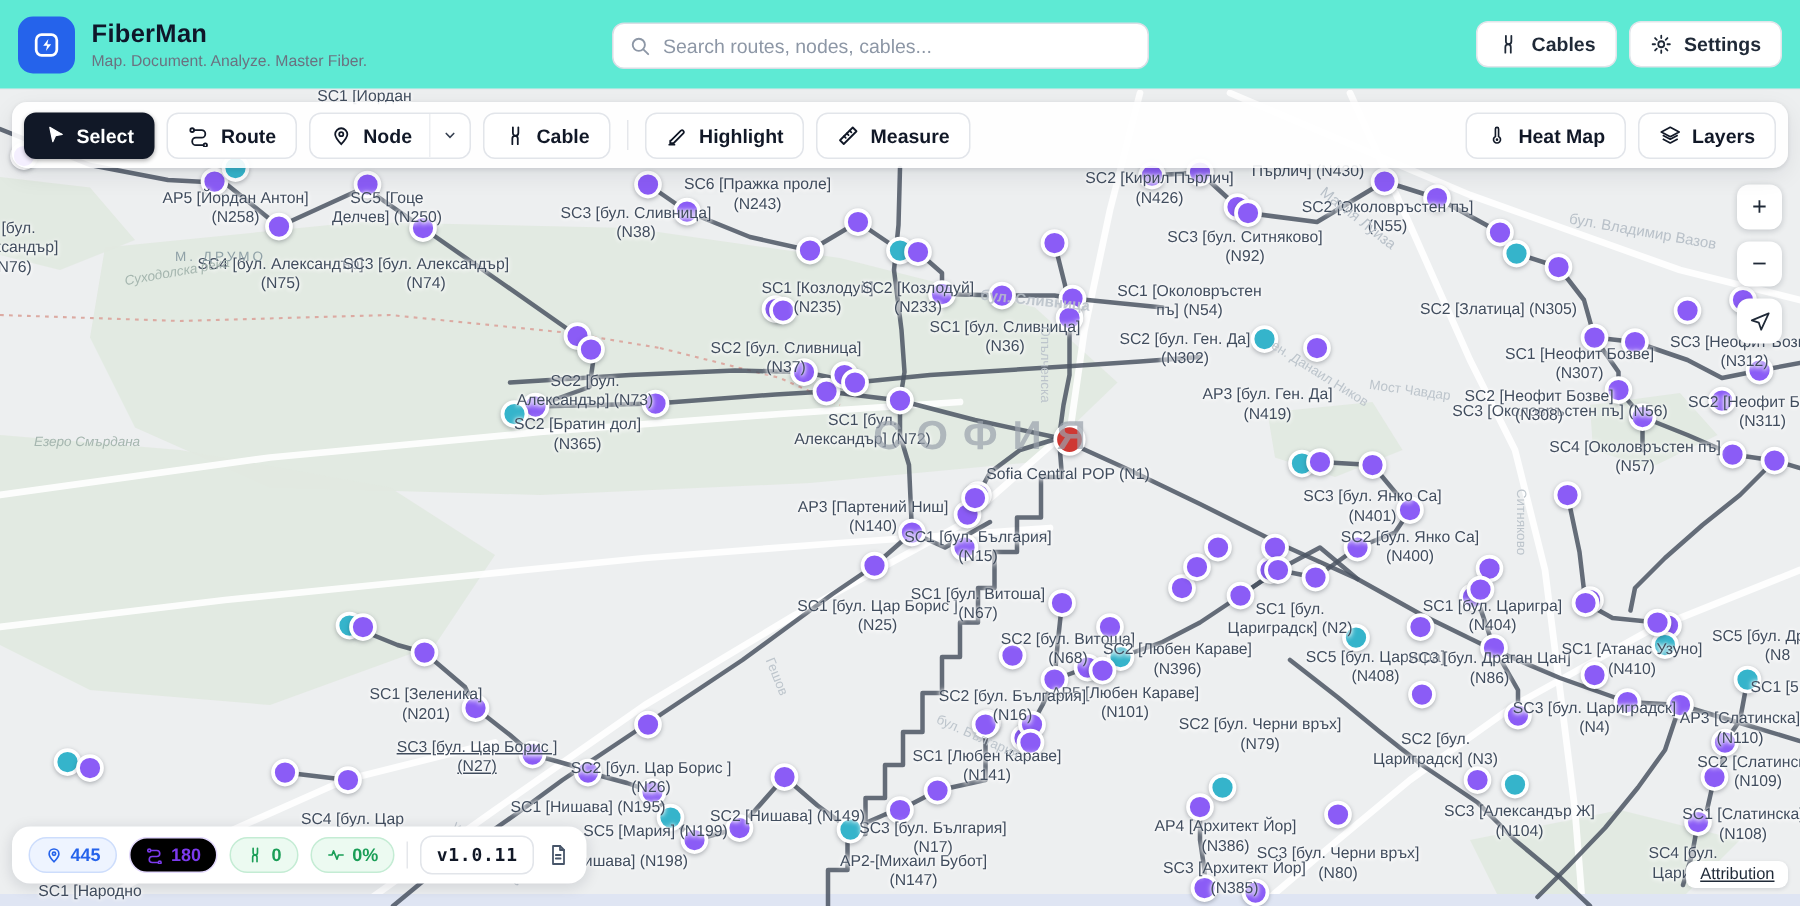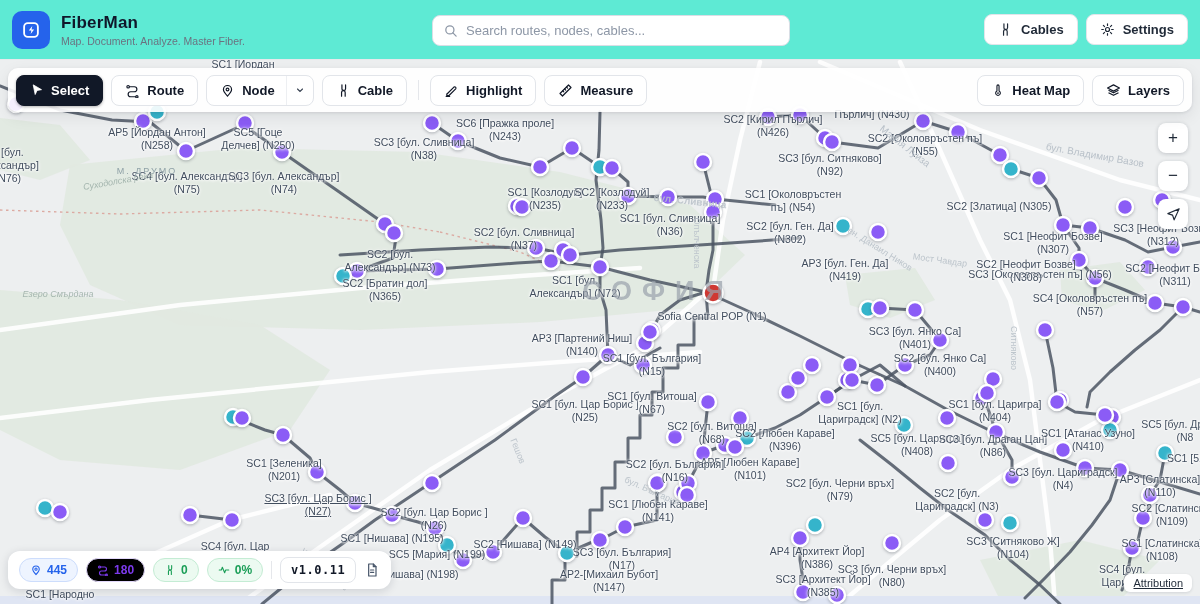--- a/index.html
+++ b/index.html
@@ -17,21 +17,21 @@
   .slabel { position:absolute; white-space:nowrap; transform:translate(-50%,-50%); }
 
   
   #header { position:absolute; top:0; left:0; right:0; height:60px; background:#5eead4;
             border-bottom:1px solid #e7e9ec; display:flex; align-items:center; padding:0 12px; z-index:40; }
   .logo { width:38px; height:38px; border-radius:10px; background:#2563eb; display:flex;
           align-items:center; justify-content:center; flex:0 0 auto; }
   .titleblock { margin-left:11px; }
   .app-title { font-size:17px; font-weight:700; color:#0f172a; letter-spacing:.2px; }
   .app-sub { font-size:10.5px; color:#6b7280; margin-top:2px; }
-  .search { position:absolute; left:432px; top:15px; width:358px; height:31px; border:1px solid #d9dee5;
+  .search { position:absolute; left:408px; top:15px; width:358px; height:31px; border:1px solid #d9dee5;
             border-radius:8px; background:#fff; display:flex; align-items:center; padding:0 10px; gap:8px; }
   .search input { border:none; outline:none; flex:1; font-size:13px; color:#374151;
                   font-family:"Liberation Sans",sans-serif; background:transparent; }
   .search input::placeholder { color:#8d97a6; }
   .hright { margin-left:auto; display:flex; gap:8px; }
   .hbtn { height:31px; border:1px solid #e1e5ea; border-radius:8px; background:#fff; display:inline-flex;
           align-items:center; gap:8px; padding:0 13px; font-size:13px; font-weight:600; color:#1f2937; cursor:pointer; }
 
   
   #toolbar { position:absolute; left:8px; right:8px; top:68px; height:44px; background:rgba(255,255,255,.9);
@@ -316,21 +316,21 @@
       <div class="nlabel" style="left: 573px; top: 568px; width: 100px; margin-left: 36px;">АР2-[Михаил Бубот] (N147)</div>
       <div class="nlabel" style="left: 284px; top: 457px; width: 100px;">SC1 [Зеленика] (N201)</div>
       <div class="nlabel" style="left: 318px; top: 492px; width: 110px; text-decoration: underline;">SC3 [бул. Цар Борис ] (N27)</div>
       <div class="nlabel" style="left: 434px; top: 506px; width: 110px;">SC2 [бул. Цар Борис ] (N26)</div>
       <div class="nlabel" style="left: 392px; top: 532px; width: 160px;">SC1 [Нишава] (N195)</div>
       <div class="nlabel" style="left: 437px; top: 548px; width: 160px;">SC5 [Мария] (N199)</div>
       <div class="nlabel" style="left: 525px; top: 538px; width: 160px;">SC2 [Нишава] (N149)</div>
       <div class="nlabel" style="left: 407px; top: 568px; width: 160px;">SC4 [Нишава] (N198)</div>
       <div class="nlabel" style="left: 235px; top: 540px; width: 90px;">SC4 [бул. Цар</div>
       <div class="nlabel" style="left: 60px; top: 588px; width: 110px;">SC1 [Народно</div>
-      <div class="nlabel" style="left: 1013px; top: 535px; width: 115px;">SC3 [Ситняково Ж] (N104)</div>
+      <div class="nlabel" style="left: 1013px; top: 535px; width: 115px;">SC3 [Александър Ж] (N104)</div>
       <div class="nlabel" style="left: 1122px; top: 563px; width: 80px;">SC4 [бул. Царигра</div>
       <div class="nlabel" style="left: 243px; top: 58px; width: 110px;">SC1 [Йордан</div>
       <div class="slabel" style="left: 147px; top: 171px; font-size: 9px; color: rgb(143, 161, 167); letter-spacing: 2px; transform: translate(-50%, -50%) rotate(0deg);">М. ДРУМО</div>
       <div class="slabel" style="left: 118px; top: 181px; font-size: 9px; color: rgb(165, 182, 175); font-style: italic; transform: translate(-50%, -50%) rotate(-10deg);">Суходолска река</div>
       <div class="slabel" style="left: 58px; top: 294px; font-size: 9px; color: rgb(165, 182, 175); font-style: italic; transform: translate(-50%, -50%) rotate(0deg);">Езеро Смърдана</div>
       <div class="slabel" style="left: 658px; top: 291px; font-size: 27px; color: rgb(154, 162, 172); letter-spacing: 10px; font-weight: 700; opacity: 0.7; transform: translate(-50%, -50%) rotate(0deg);">СОФИЯ</div>
       <div class="slabel" style="left: 690px; top: 201px; font-size: 10px; color: rgb(185, 193, 201); font-weight: 700; opacity: 0.85; transform: translate(-50%, -50%) rotate(6deg);">бул. Сливница</div>
       <div class="slabel" style="left: 697px; top: 243px; font-size: 9px; color: rgb(189, 197, 204); transform: translate(-50%, -50%) rotate(90deg);">Опълченска</div>
       <div class="slabel" style="left: 905px; top: 146px; font-size: 10px; color: rgb(185, 193, 201); transform: translate(-50%, -50%) rotate(38deg);">Мария Луиза</div>
       <div class="slabel" style="left: 1095px; top: 155px; font-size: 10px; color: rgb(185, 193, 201); transform: translate(-50%, -50%) rotate(10deg);">бул. Владимир Вазов</div>

